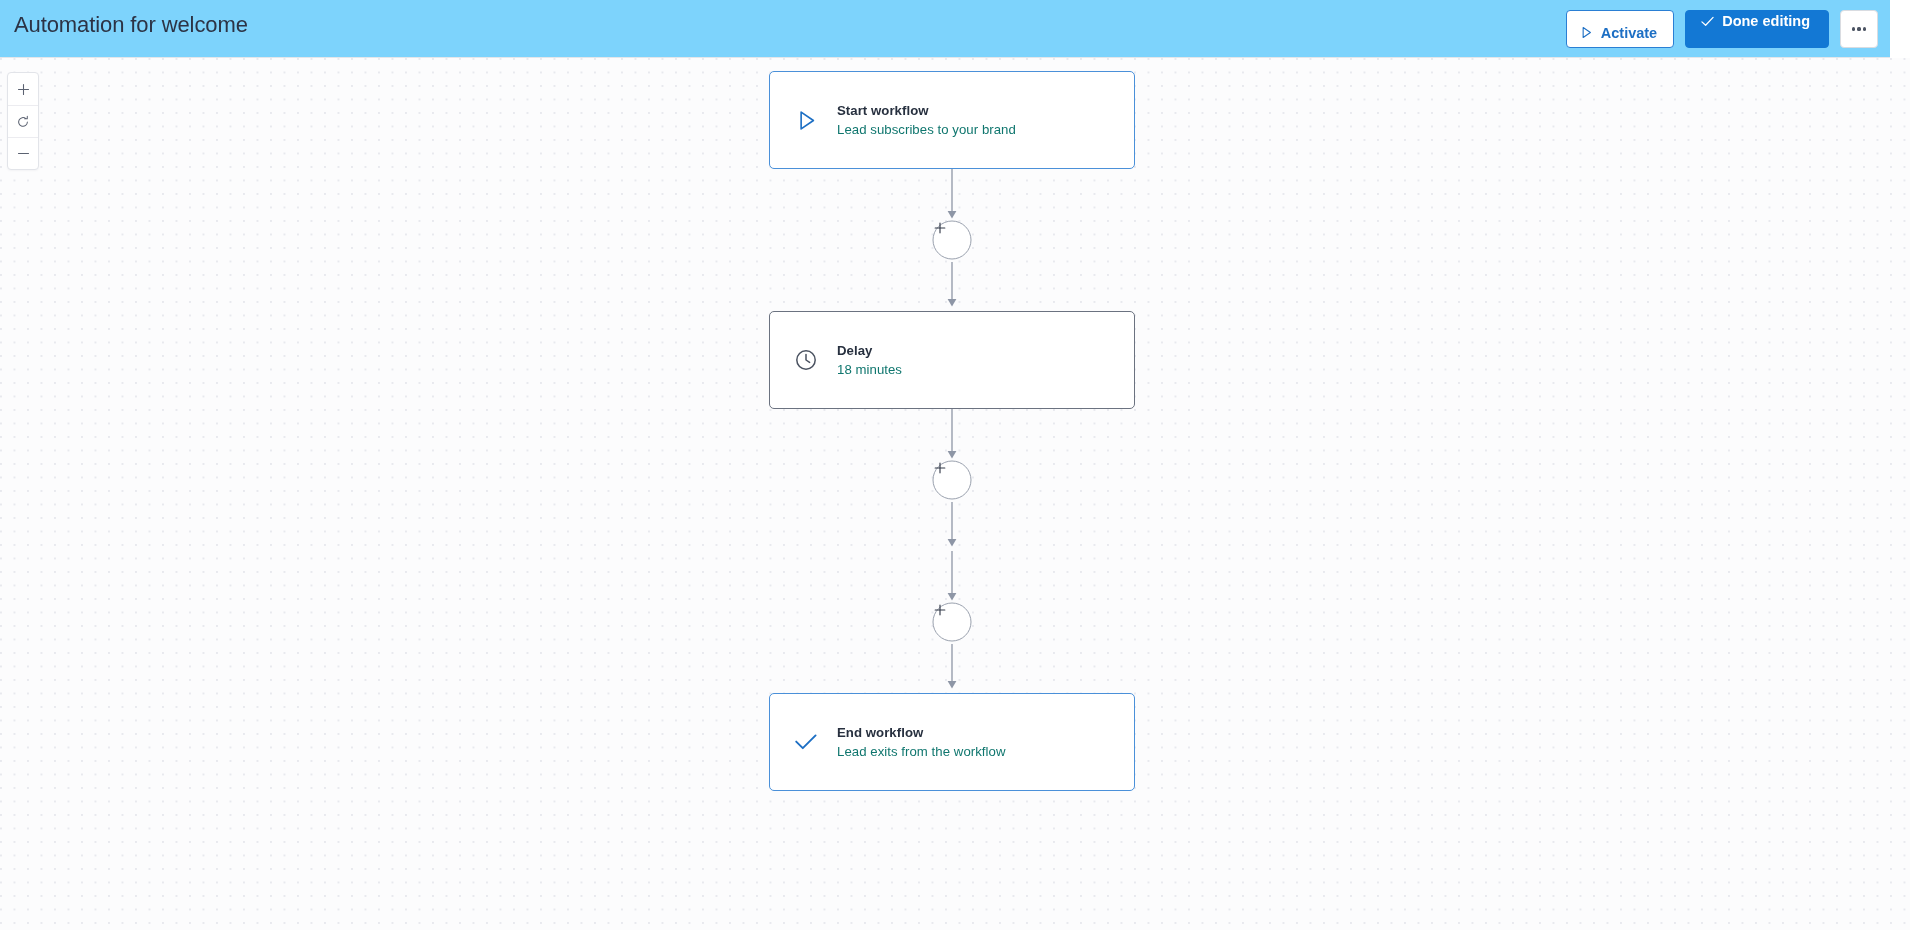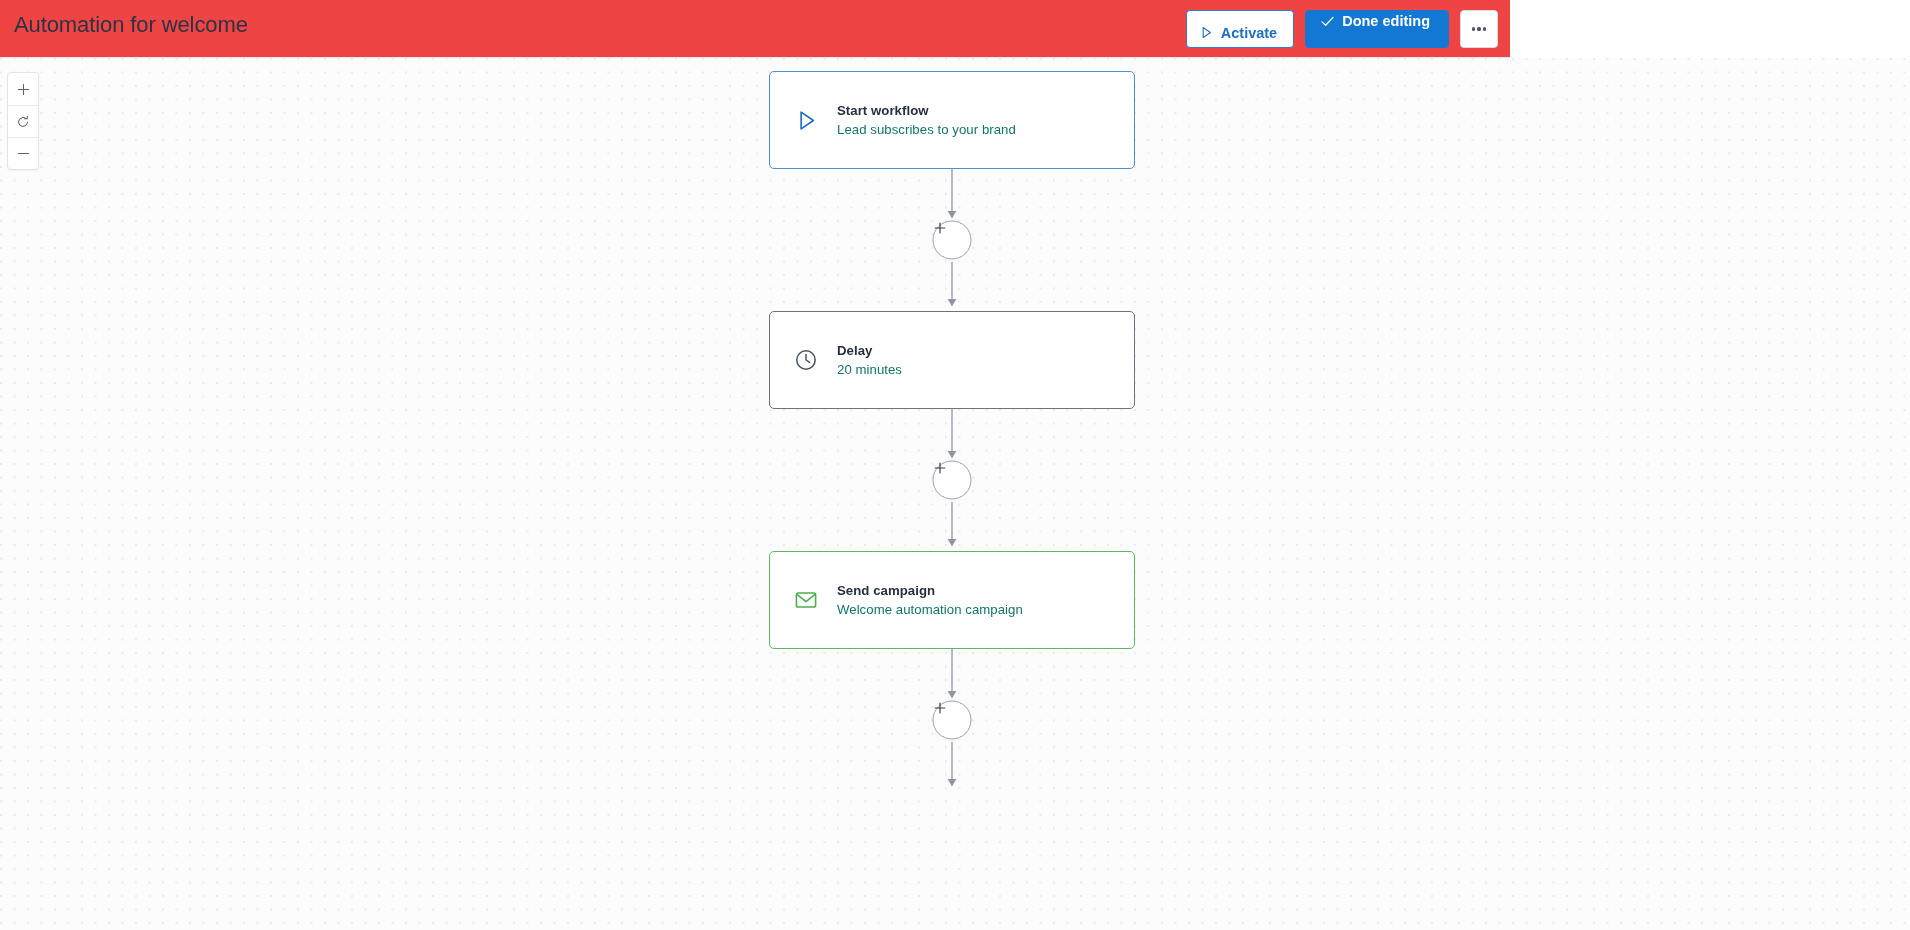--- a/index.html
+++ b/index.html
@@ -9,23 +9,23 @@
     height: 930px;
     overflow: hidden;
     font-family: "Liberation Sans", "DejaVu Sans", sans-serif;
     background: #ffffff;
   }
 
   
   .app-header {
     position: absolute;
     top: 0; left: 0;
-    width: 1510px;
+    width: 1890px;
     height: 58px;
-    background: #ef4444;
+    background: #7dd3fc;
     border-bottom: 1px solid #e4e6ea;
     display: flex;
     align-items: center;
     z-index: 30;
   }
 
   .page-title {
     position: absolute;
     left: 14px;
     top: 12px;
@@ -302,64 +302,63 @@
 
     <div class="node node-slate">
       <span class="node-icon">
         <svg width="24" height="24" viewBox="0 0 24 24" fill="none">
           <circle cx="12" cy="12" r="9.2" stroke="#4a5260" stroke-width="1.5"></circle>
           <path d="M12 6.6 V12 L15.6 14.4" stroke="#4a5260" stroke-width="1.5" stroke-linecap="round" stroke-linejoin="round"></path>
         </svg>
       </span>
       <span class="node-text">
         <span class="node-title">Delay</span>
-        <span class="node-sub">20 minutes</span>
+        <span class="node-sub">18 minutes</span>
       </span>
     </div>
 
     <div class="connector">
       <svg width="366" height="142" viewBox="0 0 366 142">
         <path d="M183 0 V48" stroke="#8e96a6" stroke-width="1.3"></path>
         <path d="M178.6 42 L183 49.5 L187.4 42 Z" fill="#8e96a6"></path>
         <path d="M183 93 V136" stroke="#8e96a6" stroke-width="1.3"></path>
         <path d="M178.6 130 L183 137.5 L187.4 130 Z" fill="#8e96a6"></path>
       </svg>
       <div class="plus-circle">
         <span style="display:flex;">
           <svg width="13" height="13" viewBox="0 0 14 14">
             <path d="M7 1.8 V12.2 M1.8 7 H12.2" stroke="#333a49" stroke-width="1.25" stroke-linecap="round"></path>
           </svg>
         </span>
       </div>
     </div>
 
-    <div class="node node-green">
-      <span class="node-icon">
-        <svg width="24" height="24" viewBox="0 0 24 24" fill="none">
-          <rect x="2.4" y="5" width="19.2" height="14" rx="1.8" stroke="#4cae4c" stroke-width="1.6"></rect>
-          <path d="M3.2 6.6 L12 13.6 L20.8 6.6" stroke="#4cae4c" stroke-width="1.6" stroke-linecap="round" stroke-linejoin="round"></path>
-        </svg>
-      </span>
-      <span class="node-text">
-        <span class="node-title">Send campaign</span>
-        <span class="node-sub">Welcome automation campaign</span>
-      </span>
-    </div>
 
     <div class="connector">
       <svg width="366" height="142" viewBox="0 0 366 142">
         <path d="M183 0 V48" stroke="#8e96a6" stroke-width="1.3"></path>
         <path d="M178.6 42 L183 49.5 L187.4 42 Z" fill="#8e96a6"></path>
         <path d="M183 93 V136" stroke="#8e96a6" stroke-width="1.3"></path>
         <path d="M178.6 130 L183 137.5 L187.4 130 Z" fill="#8e96a6"></path>
       </svg>
       <div class="plus-circle">
         <span style="display:flex;">
           <svg width="13" height="13" viewBox="0 0 14 14">
             <path d="M7 1.8 V12.2 M1.8 7 H12.2" stroke="#333a49" stroke-width="1.25" stroke-linecap="round"></path>
           </svg>
         </span>
       </div>
     </div>
 
+    <div class="node node-blue">
+      <span class="node-icon">
+        <svg width="26" height="26" viewBox="0 0 26 26" fill="none">
+          <path d="M3.2 12.6 L9.8 19.2 L22.6 6.4" stroke="#1d6fc4" stroke-width="1.9" stroke-linecap="round" stroke-linejoin="round" fill="none"></path>
+        </svg>
+      </span>
+      <span class="node-text">
+        <span class="node-title">End workflow</span>
+        <span class="node-sub">Lead exits from the workflow</span>
+      </span>
+    </div>
 
   </div>
 </div>
 
 </body></html>

